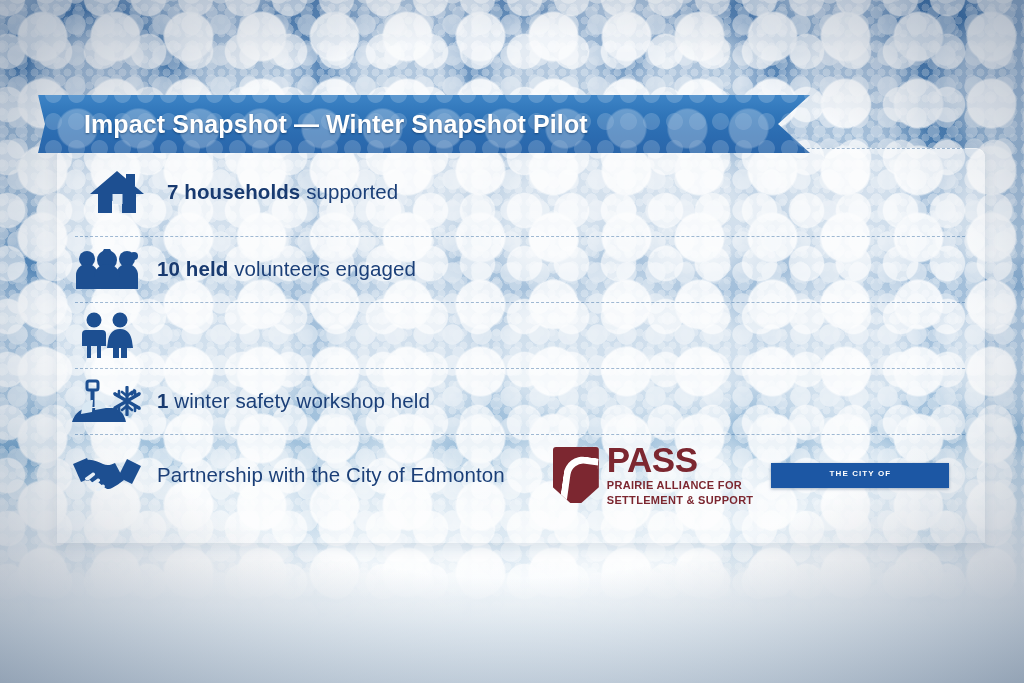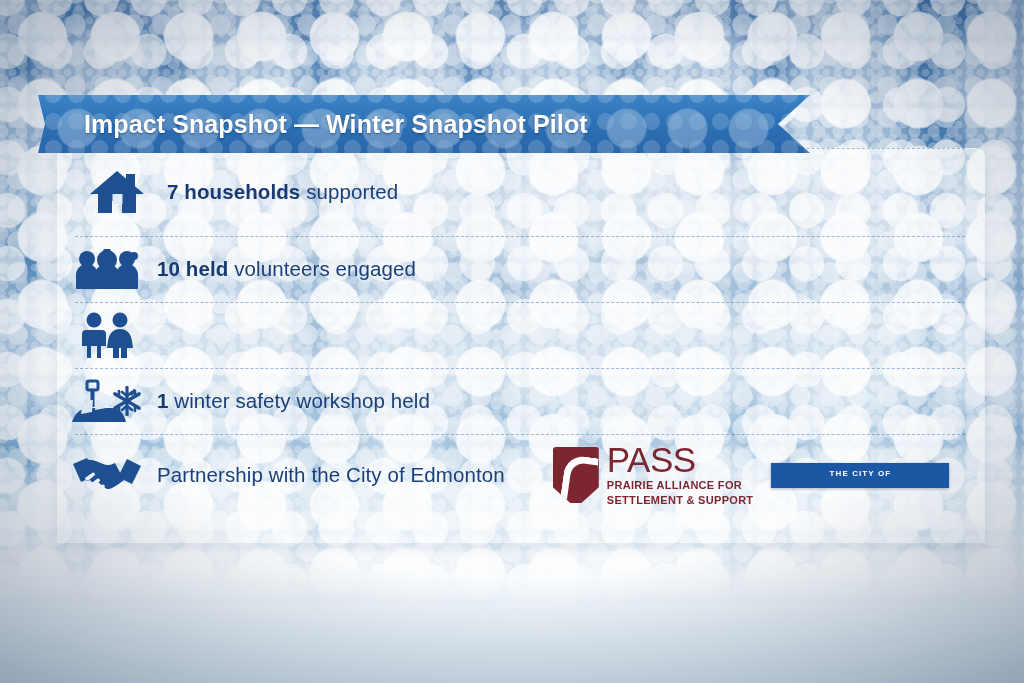--- a/index.html
+++ b/index.html
@@ -123,21 +123,21 @@
     width:46px;height:56px;background:#7c2730;border-radius:3px 3px 0 0;position:relative;overflow:hidden;
     clip-path:polygon(0 0,100% 0,100% 72%, 62% 100%, 38% 100%, 0 72%);
   }
   .pass-mark:after{
     content:"";position:absolute;left:9px;top:9px;width:26px;height:52px;
     border-left:7px solid #ffffff;border-top:7px solid #ffffff;
     border-radius:20px 0 0 0;transform:rotate(8deg);
   }
   .pass-type{display:flex;flex-direction:column;justify-content:center;}
   .pass-word{
-    font-size:35px;font-weight:normal;color:#7c2730;letter-spacing:-.5px;line-height:.95;
+    font-size:35px;font-weight:bold;color:#7c2730;letter-spacing:-.5px;line-height:.95;
   }
   .pass-sub{
     font-size:11px;font-weight:bold;color:#7c2730;letter-spacing:.3px;line-height:1.18;margin-top:2px;
   }
 
   
   .edm{
     background:#1c57a4;padding:7px 14px 9px 14px;display:flex;flex-direction:column;
     align-items:center;justify-content:center;min-width:150px;box-shadow:0 1px 3px rgba(15,45,90,.35);
   }

